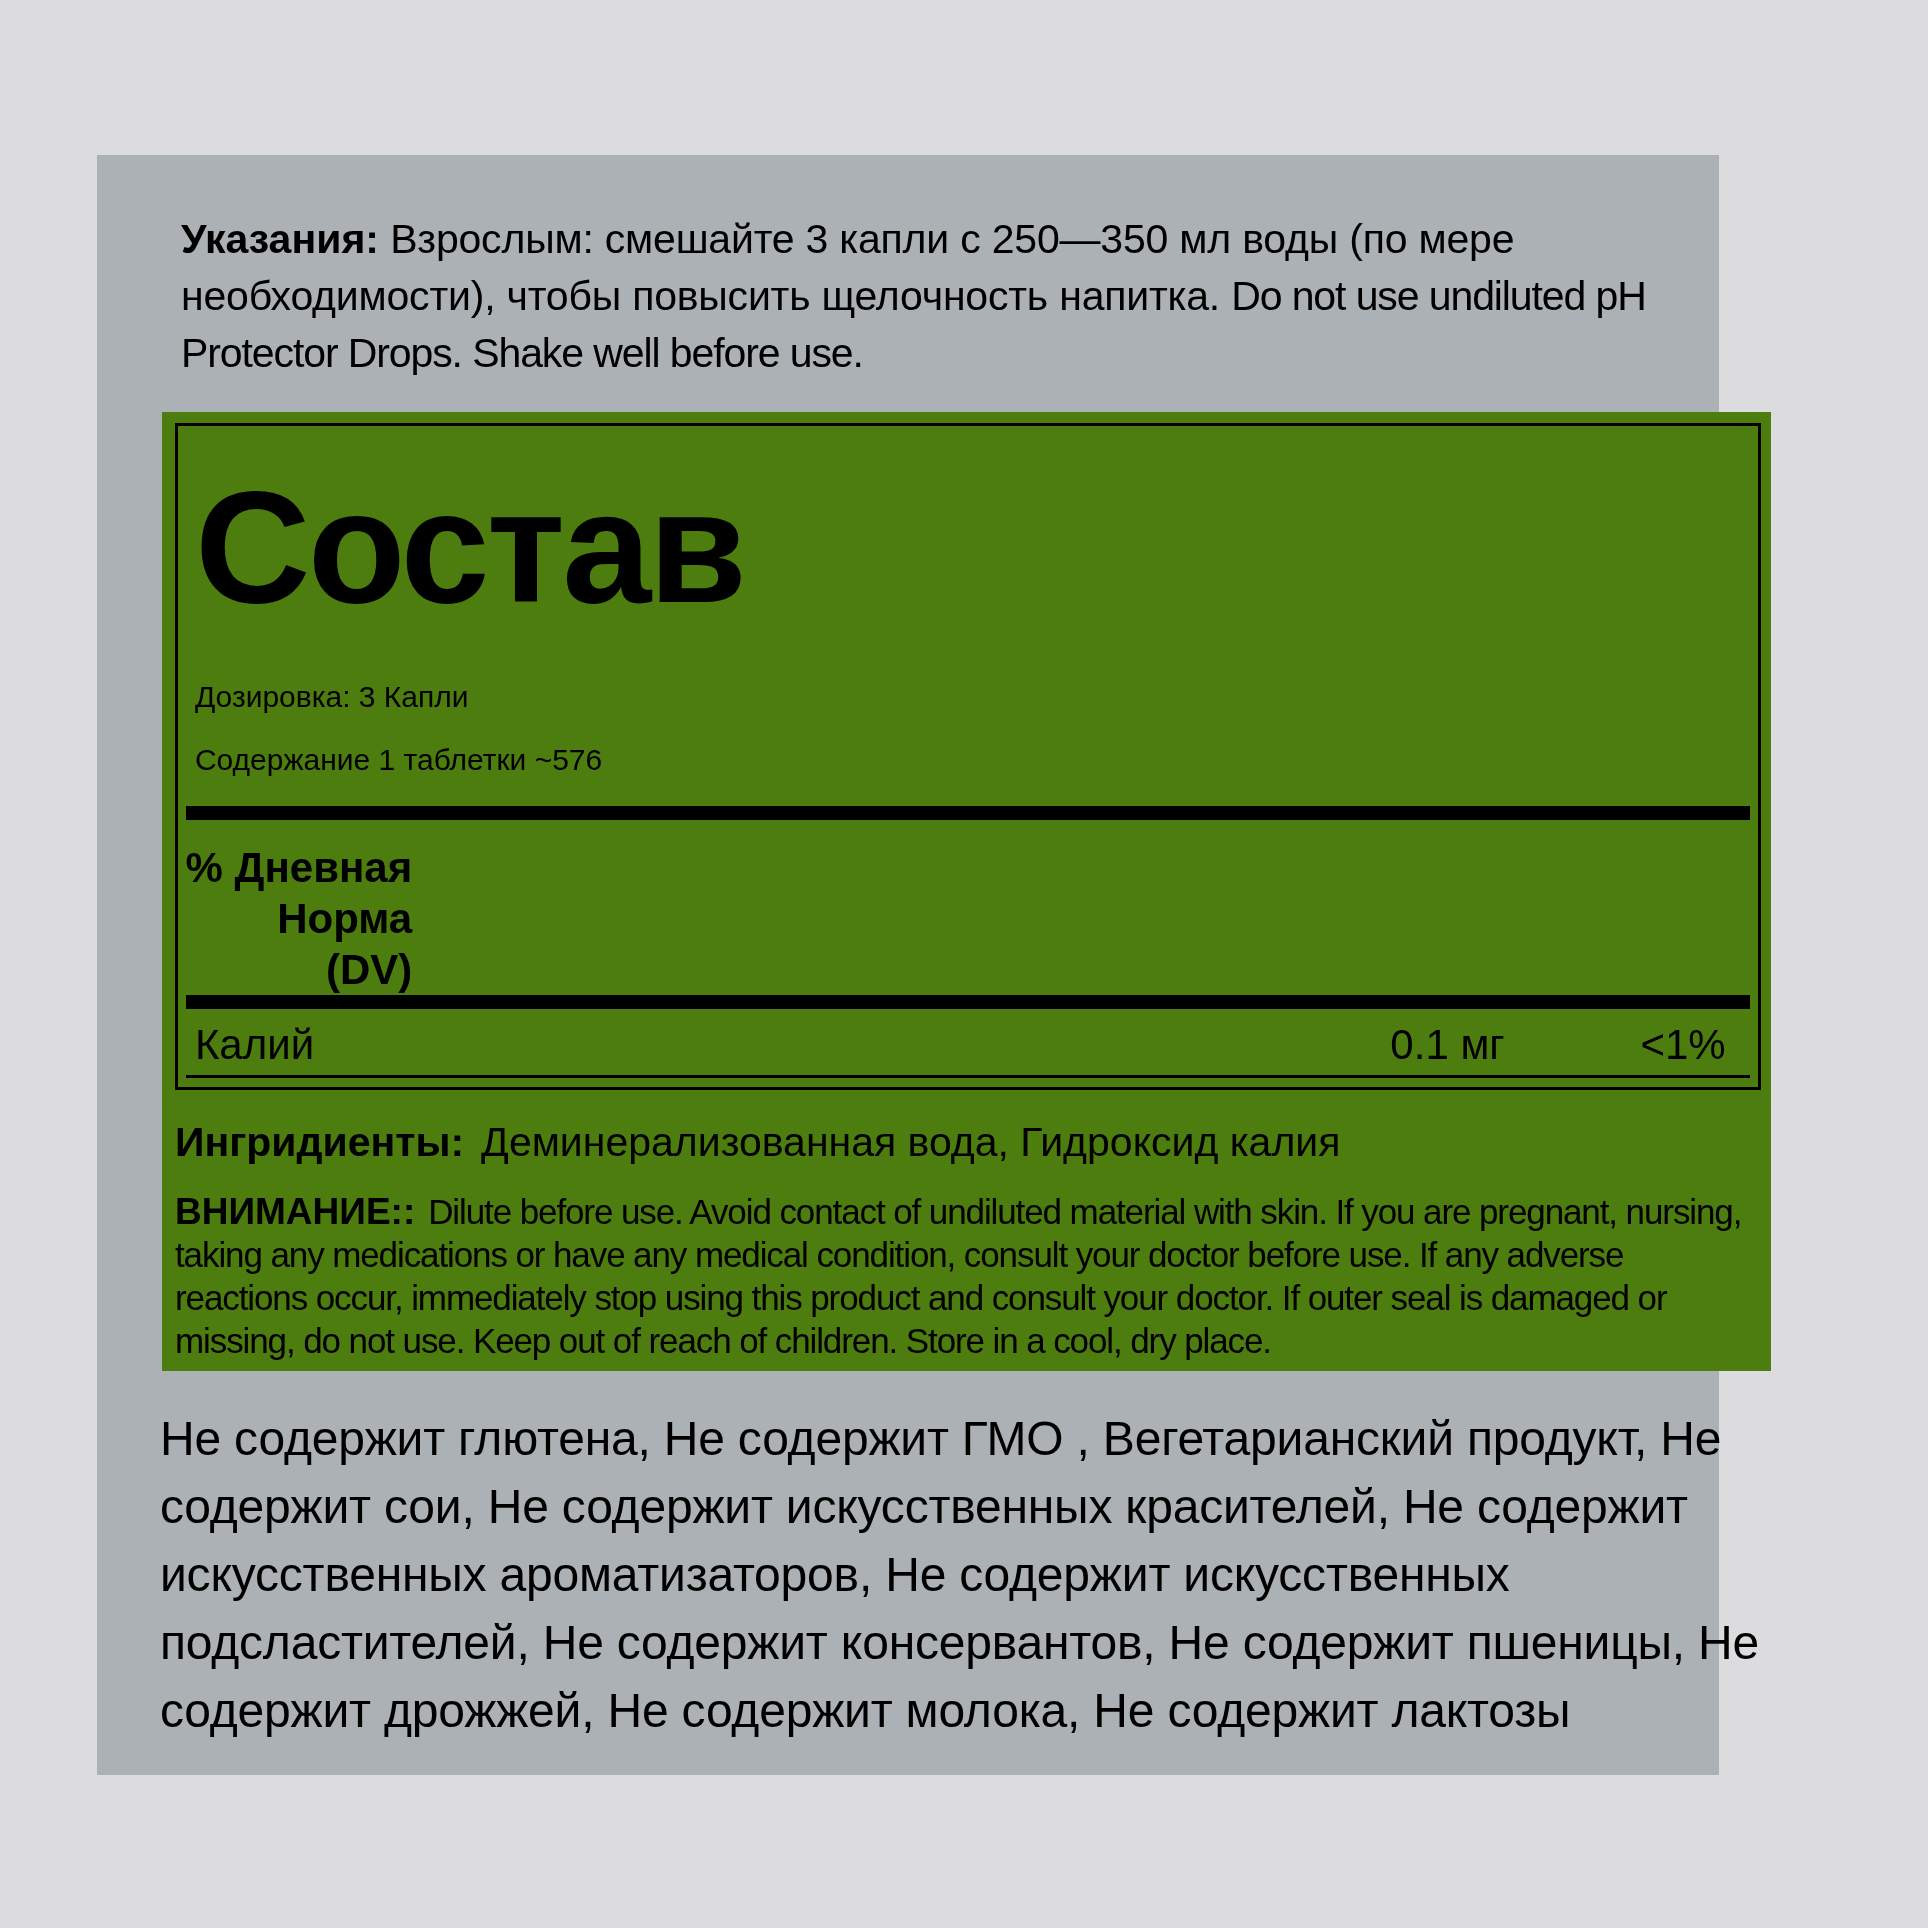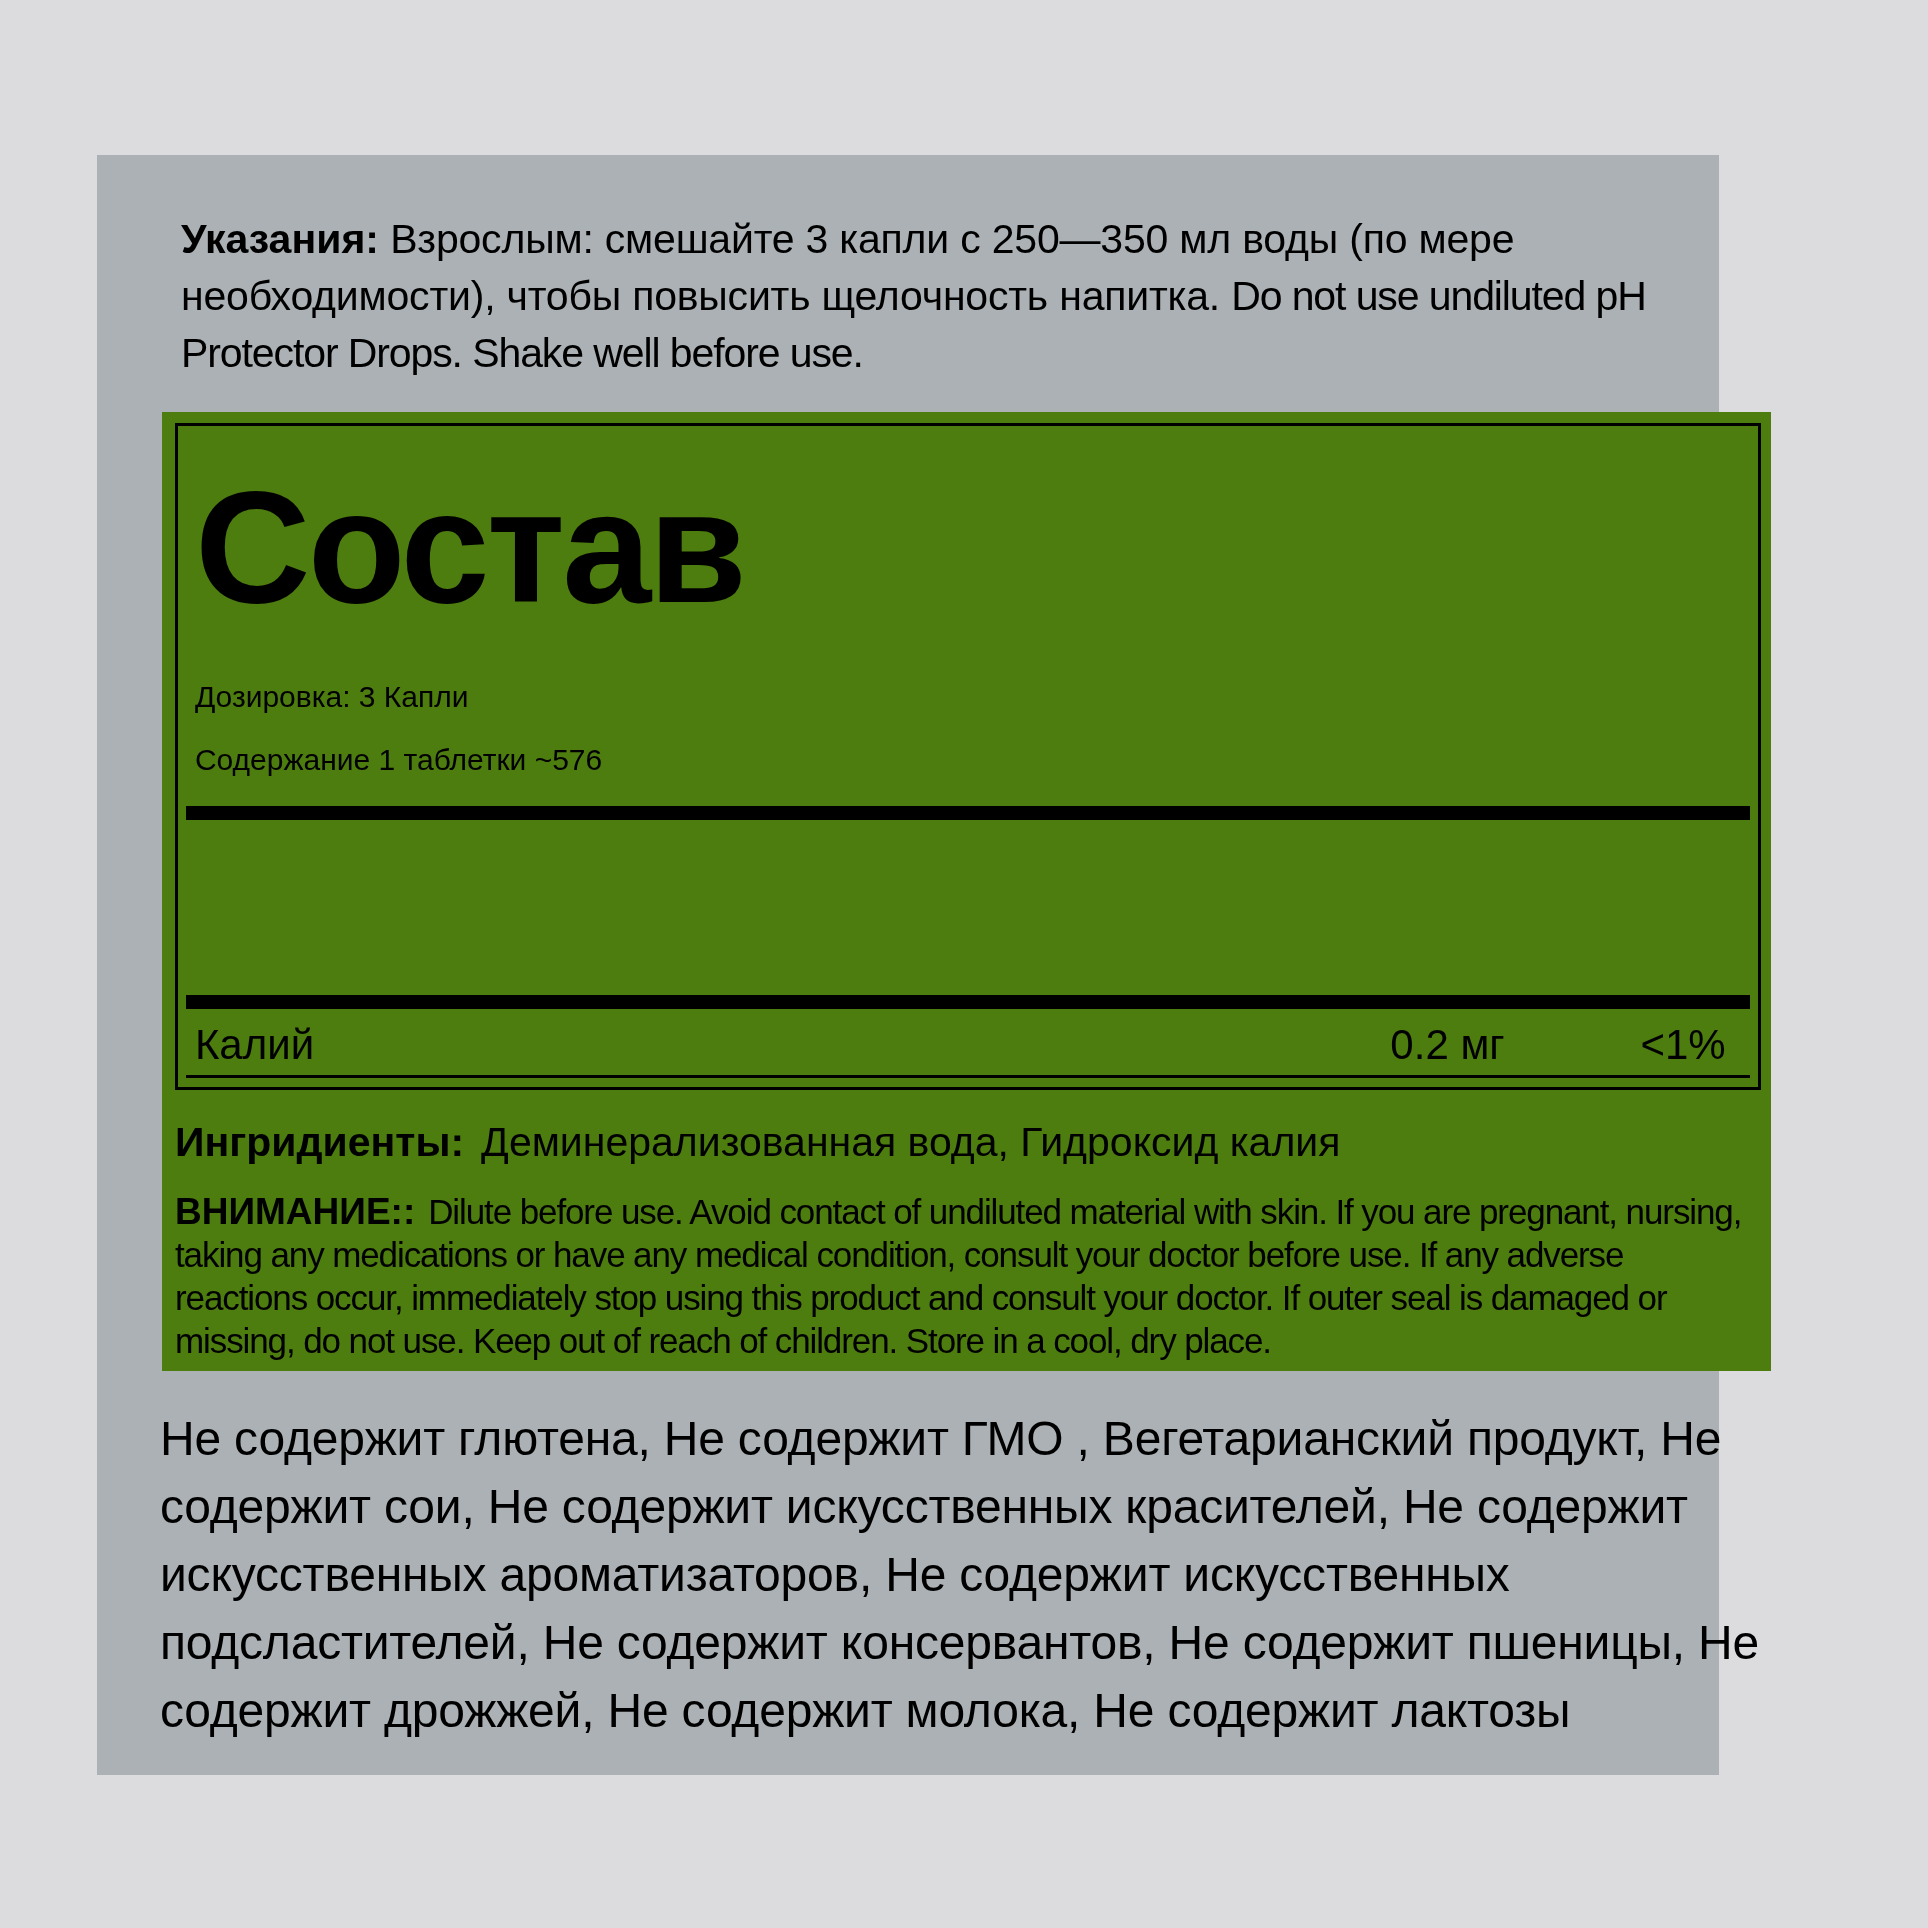--- a/index.html
+++ b/index.html
@@ -130,27 +130,32 @@
     <div class="facts-border">
 
       <h1 class="facts-title">Состав</h1>
 
       <p class="serving">Дозировка: 3 Капли</p>
       <p class="serving">Содержание 1 таблетки ~576</p>
 
       <div class="bar"></div>
 
       <div class="head-row">
+        <div class="head-right">
+          <div>% Дневная</div>
+          <div>Норма</div>
+          <div>(DV)</div>
+        </div>
       </div>
 
       <div class="bar second"></div>
 
       <div class="item-row">
         <span class="nm">Калий</span>
-        <span class="amt">0.2 мг</span>
+        <span class="amt">0.1 мг</span>
         <span class="dv">&lt;1%</span>
       </div>
 
       <div class="thin"></div>
     </div>
 
     <p class="ingredients"><b>Ингридиенты:</b> <span>Деминерализованная вода, Гидроксид калия</span>
     </p>
 
     <p class="warning"><b>ВНИМАНИЕ::</b> <span class="en">Dilute before use. Avoid contact of undiluted material with skin. If you are pregnant, nursing, taking any medications or have any medical condition, consult your doctor before use. If any adverse reactions occur, immediately stop using this product and consult your doctor. If outer seal is damaged or missing, do not use. Keep out of reach of children. Store in a cool, dry place.</span>

